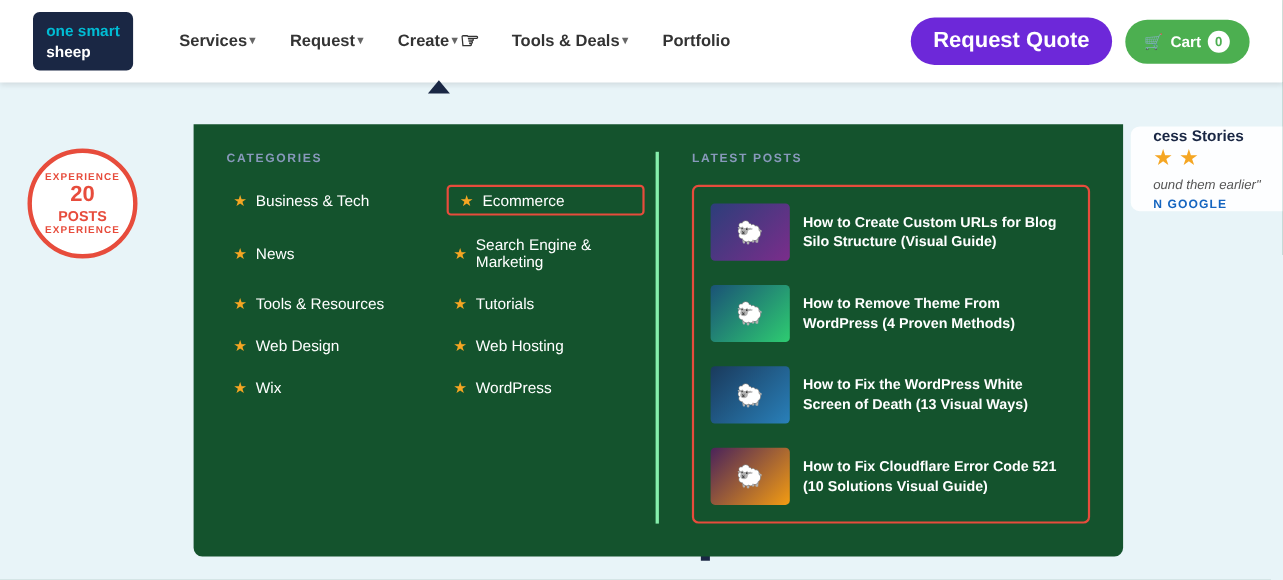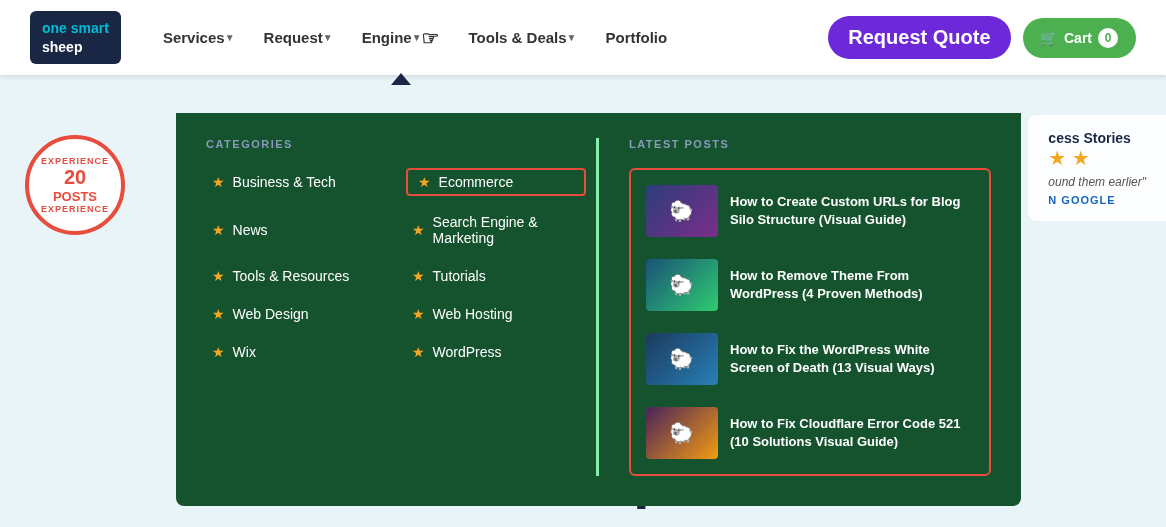--- a/index.html
+++ b/index.html
@@ -263,21 +263,21 @@
       z-index: 10;
     }
     .badge-20 .exp-top { font-size: 9px; color: #e74c3c; letter-spacing: 1px; }
     .badge-20 .exp-bottom { font-size: 9px; color: #e74c3c; letter-spacing: 1px; }
 
     .success-panel {
       position: absolute;
       right: 0;
       top: 40px;
       background: rgba(255,255,255,0.9);
-      padding: 15px 20px;
+      padding: 0 20px;
       border-radius: 8px 0 0 8px;
       max-width: 220px;
     }
     .success-panel .title { font-size: 14px; font-weight: 700; color: #1a2744; }
     .success-panel .stars { color: #f5a623; font-size: 20px; }
     .success-panel .quote { font-size: 12px; color: #555; font-style: italic; margin-top: 5px; }
     .success-panel .google { color: #1565c0; font-size: 11px; font-weight: 700; letter-spacing: 1px; margin-top: 5px; }
 
     .hero-logo-text {
       text-align: center;
@@ -305,21 +305,21 @@
   <nav>
     <div class="nav-item">
       <span>Services</span>
       <span class="nav-arrow">▼</span>
     </div>
     <div class="nav-item">
       <span>Request</span>
       <span class="nav-arrow">▼</span>
     </div>
     <div class="nav-item blogs-active">
-      <span>Engine</span>
+      <span>Create</span>
       <span class="nav-arrow">▼</span>
       <span class="cursor-hand">☞</span>
     </div>
     <div class="nav-item">
       <span>Tools &amp; Deals</span>
       <span class="nav-arrow">▼</span>
     </div>
     <div class="nav-item">
       <span>Portfolio</span>
     </div>

